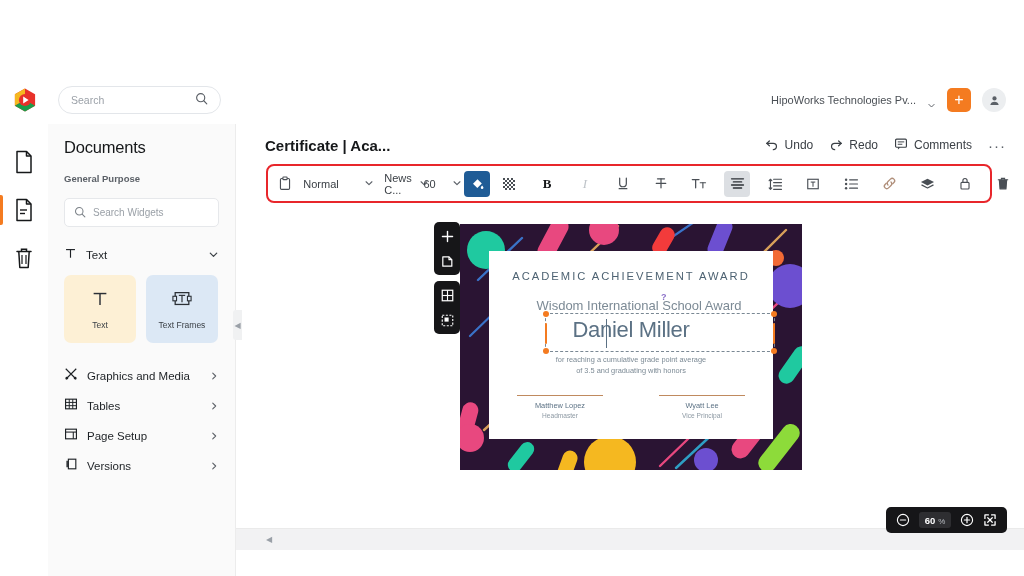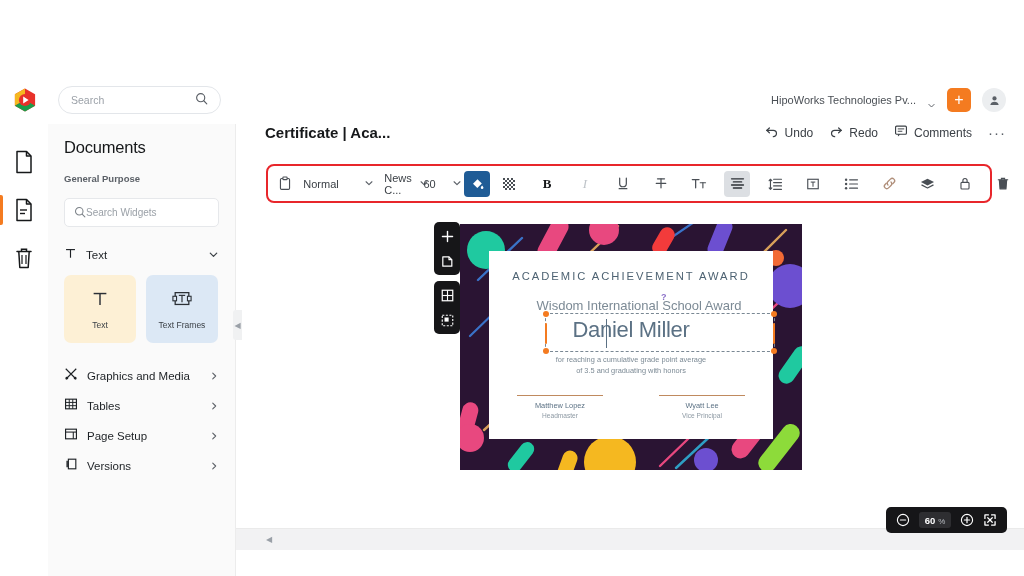--- a/index.html
+++ b/index.html
@@ -56,21 +56,21 @@
   
   .sidebar {
     position: absolute; left: 48px; top: 124px; width: 188px; height: 452px;
     background: #fafafa; border-right: 1px solid #ececec; padding: 14px 16px 0 16px;
   }
   .side-title { font-size: 16.5px; font-weight: normal; color: #16181a; letter-spacing: -.2px; }
   .side-sub { font-size: 9.5px; font-weight: bold; color: #5b6067; margin-top: 16px; }
   .wsearch {
     margin-top: 14px; height: 29px; background: #fff;
     border: 1px solid #e6e8eb; border-radius: 5px;
-    display: flex; align-items: center; padding: 0 9px; 
+    display: flex; align-items: center; padding: 0 9px; gap: 7px;
   }
   .wsearch .ph { font-size: 10px; color: #9aa0a7; }
   .sec-head {
     margin-top: 18px; display: flex; align-items: center; gap: 9px; height: 20px;
   }
   .sec-head .lbl { font-size: 11.5px; color: #1d2125; flex: 1; }
   .cards { margin-top: 10px; display: flex; gap: 10px; }
   .card {
     width: 72px; height: 68px; border-radius: 7px;
     display: flex; flex-direction: column; align-items: center;
@@ -87,21 +87,21 @@
   .collapse-handle {
     position: absolute; left: 233px; top: 310px; width: 9px; height: 30px;
     background: #f0f1f2; border-radius: 3px 0 0 3px;
     display: flex; align-items: center; justify-content: center;
     color: #9aa0a7; font-size: 8px; z-index: 6;
   }
 
   
   .dochead {
     position: absolute; left: 236px; top: 124px; width: 788px; height: 42px;
-    background: #ffffff; display: flex; align-items: flex-start; padding: 0 18px 0 29px;
+    background: #ffffff; display: flex; align-items: center; padding: 0 18px 0 29px;
   }
   .doctitle { font-size: 15px; font-weight: bold; color: #16181a; }
   .dh-right { margin-left: auto; display: flex; align-items: center; gap: 16px; }
   .dh-btn { display: flex; align-items: center; gap: 6px; font-size: 12px; color: #3b4046; }
   .dots { font-size: 15px; color: #5b6067; letter-spacing: 1px; line-height: 1; }
 
   
   .toolbar-wrap {
     position: absolute; left: 266px; top: 164px; width: 726px; height: 39px;
     border: 2.2px solid #e8262b; border-radius: 8px; background: #ffffff;

